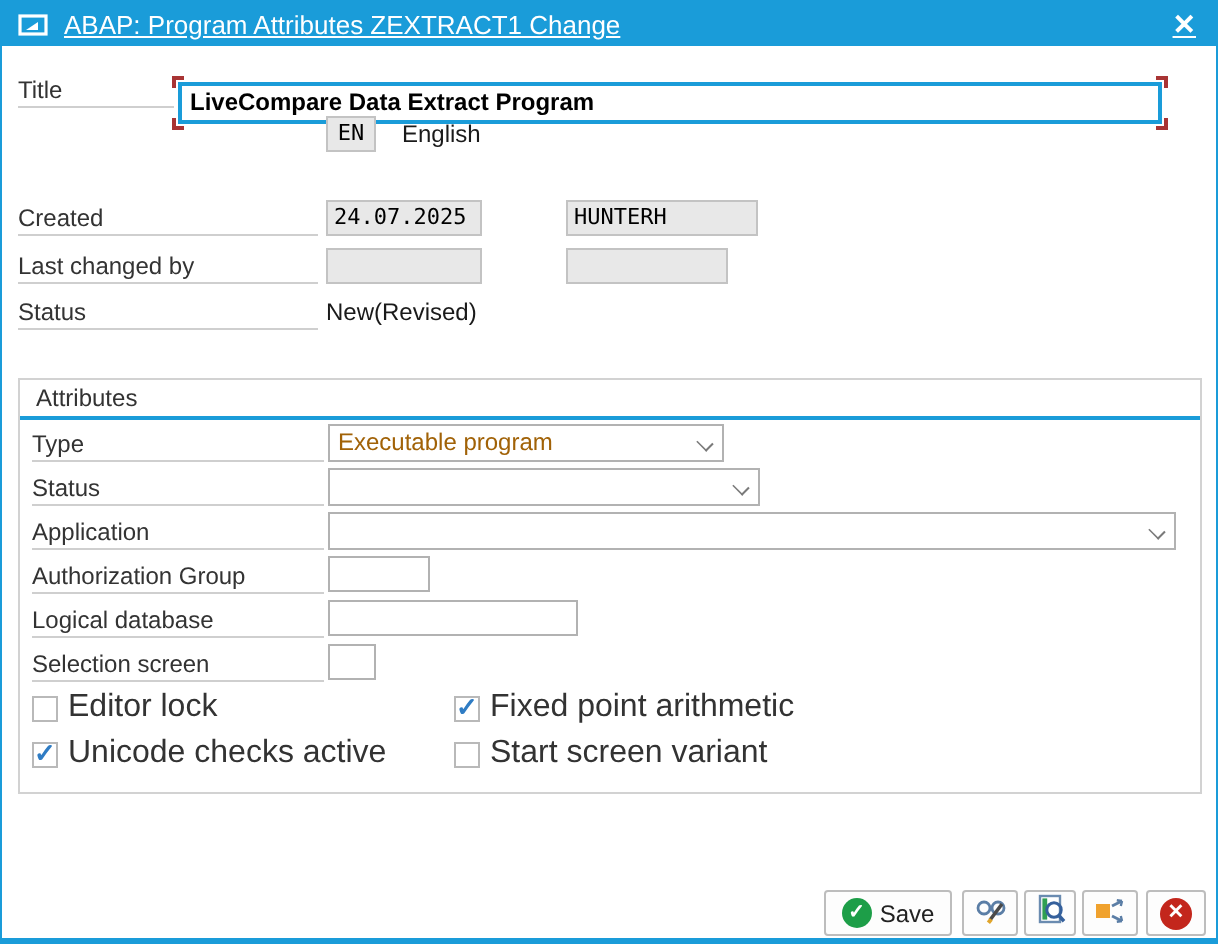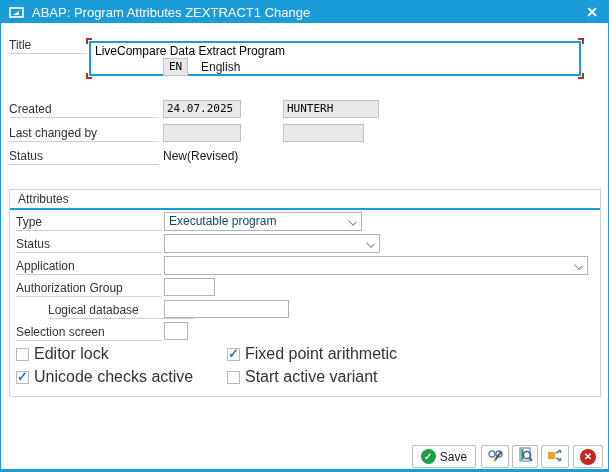--- a/index.html
+++ b/index.html
@@ -7,21 +7,21 @@
   body { font-family:"Liberation Sans", sans-serif; }
   .window {
     position:relative; width:609px; height:472px; background:#ffffff;
     border:1px solid #1a9cd9; border-bottom:3px solid #1a9cd9;
     overflow:hidden;
   }
   
   .titlebar {
     position:absolute; left:0; top:0; right:0; height:22px;
     background:#1a9cd9; color:#ffffff; display:flex; align-items:center;
-    padding:0 8px; font-size:13px;
+    padding:0 8px; font-size:13px;text-decoration:underline;
   }
   .titlebar .ticon { display:flex; align-items:center; margin-right:7px; }
   .titlebar .ttext { flex:1; white-space:nowrap; overflow:hidden; }
   .titlebar .close {
     font-size:14px; font-weight:bold; cursor:default; padding:0 2px; line-height:20px;
   }
   
   .lbl {
     position:absolute; height:17px; line-height:16px; font-size:12px; color:#333333;
     border-bottom:1px solid #cfcfcf; white-space:nowrap;
@@ -40,21 +40,21 @@
     font-size:12px; color:#000; padding:0 4px; line-height:17px; white-space:nowrap;
   }
   .corner { position:absolute; width:6px; height:6px; }
   .corner.tl { left:-3px; top:-3px;  border-left:2px solid #a83434; border-top:2px solid #a83434; }
   .corner.tr { right:-3px; top:-3px; border-right:2px solid #a83434; border-top:2px solid #a83434; }
   .corner.bl { left:-3px; bottom:-3px; border-left:2px solid #a83434; border-bottom:2px solid #a83434; }
   .corner.br { right:-3px; bottom:-3px; border-right:2px solid #a83434; border-bottom:2px solid #a83434; }
   
   .dd {
     position:absolute; height:19px; background:#ffffff; border:1px solid #b2b2b2;
-    font-size:12px; color:#0c4a6e; padding:0 18px 0 4px; line-height:17px;
+    font-size:12px; color:#a16207; padding:0 18px 0 4px; line-height:17px;
   }
   .dd .chev {
     position:absolute; right:5px; top:5px; width:7px; height:7px; display:block;
   }
   .dd .chev::before {
     content:""; position:absolute; left:0; top:0; width:6px; height:6px;
     border-right:1px solid #7a7a7a; border-bottom:1px solid #7a7a7a;
     transform:rotate(45deg) scale(1,0.75);
   }
   
@@ -101,21 +101,21 @@
       <svg width="16" height="13" viewBox="0 0 16 13">
         <rect x="1" y="2" width="13" height="9" fill="none" stroke="#ffffff" stroke-width="1.6"></rect>
         <path d="M4 9 L10 9 L10 5 Z" fill="#ffffff"></path>
       </svg>
     </span>
     <span class="ttext">ABAP: Program Attributes ZEXTRACT1 Change</span>
     <span class="close">✕</span>
   </div>
 
   <div class="lbl" style="left:8px; top:36px; width:78px;">Title</div>
-  <div class="focus-wrap" style="left:88px; top:40px; width:492px; height:35px;">
+  <div class="focus-wrap" style="left:88px; top:40px; width:492px; height:21px;font-weight:bold;">
     <div class="focus-input">LiveCompare Data Extract Program</div>
     <span class="corner tl"></span>
     <span class="corner tr"></span>
     <span class="corner bl"></span>
     <span class="corner br"></span>
   </div>
 
   <div class="field ro" style="left:162px; top:57px; width:25px; text-align:center;">EN</div>
   <div class="plain" style="left:200px; top:59px;">English</div>
 
@@ -148,41 +148,41 @@
 
     <div class="lbl" style="left:6px; top:68px; width:146px;">Application</div>
     <div class="dd" style="left:154px; top:66px; width:424px;">
       <span></span>
       <span class="chev"></span>
     </div>
 
     <div class="lbl" style="left:6px; top:90px; width:146px;">Authorization Group</div>
     <div class="field" style="left:154px; top:88px; width:51px;"></div>
 
-    <div class="lbl" style="left:6px; top:112px; width:146px;margin-left:32px;">Logical database</div>
+    <div class="lbl" style="left:6px; top:112px; width:146px;">Logical database</div>
     <div class="field" style="left:154px; top:110px; width:125px;"></div>
 
     <div class="lbl" style="left:6px; top:134px; width:146px;">Selection screen</div>
     <div class="field" style="left:154px; top:132px; width:24px;"></div>
 
     <div class="cb" style="left:6px; top:155px;">
       <span class="cbbox"></span>
       <span>Editor lock</span>
     </div>
     <div class="cb" style="left:217px; top:155px;">
       <span class="cbbox checked"></span>
       <span>Fixed point arithmetic</span>
     </div>
     <div class="cb" style="left:6px; top:178px;">
       <span class="cbbox checked"></span>
       <span>Unicode checks active</span>
     </div>
     <div class="cb" style="left:217px; top:178px;">
       <span class="cbbox"></span>
-      <span>Start active variant</span>
+      <span>Start screen variant</span>
     </div>
   </div>
 
   <div class="btn" style="left:411px; width:64px;">
     <span class="save-icon">✓</span>
     <span>Save</span>
   </div>
 
   <div class="btn" style="left:480px; width:28px;">
     <span>

